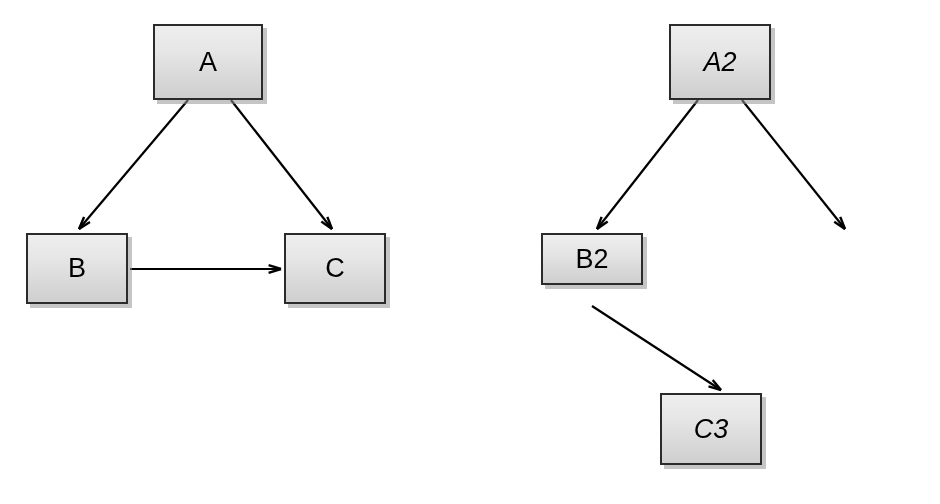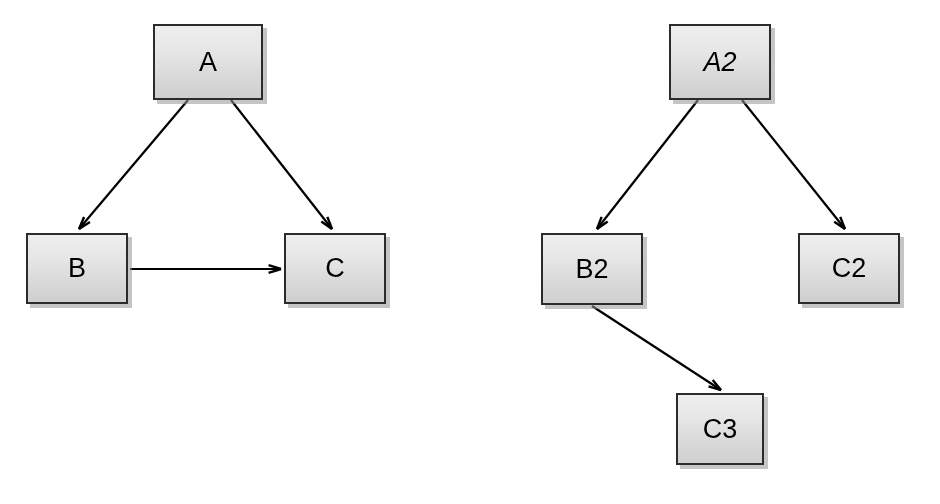--- a/index.html
+++ b/index.html
@@ -75,22 +75,19 @@
     </div>
     <div class="node" style="left: 26px; top: 233px; width: 102px; height: 71px;">
       <span class="node-label">B</span>
     </div>
     <div class="node" style="left: 284px; top: 233px; width: 102px; height: 71px;">
       <span class="node-label">C</span>
     </div>
     <div class="node" style="left: 669px; top: 24px; width: 102px; height: 76px; font-style: italic;">
       <span class="node-label">A2</span>
     </div>
-    <div class="node" style="left: 541px; top: 233px; width: 102px; height: 72px;">
+    <div class="node" style="left: 541px; top: 233px; width: 102px; height: 52px;">
       <span class="node-label">B2</span>
     </div>
-    <div class="node" style="left: 798px; top: 233px; width: 102px; height: 71px;">
-      <span class="node-label">C2</span>
-    </div>
-    <div class="node" style="left: 676px; top: 393px; width: 88px; height: 72px;">
+    <div class="node" style="left: 660px; top: 393px; width: 102px; height: 72px; font-style: italic;">
       <span class="node-label">C3</span>
     </div>
   </div>
 
 </body></html>

